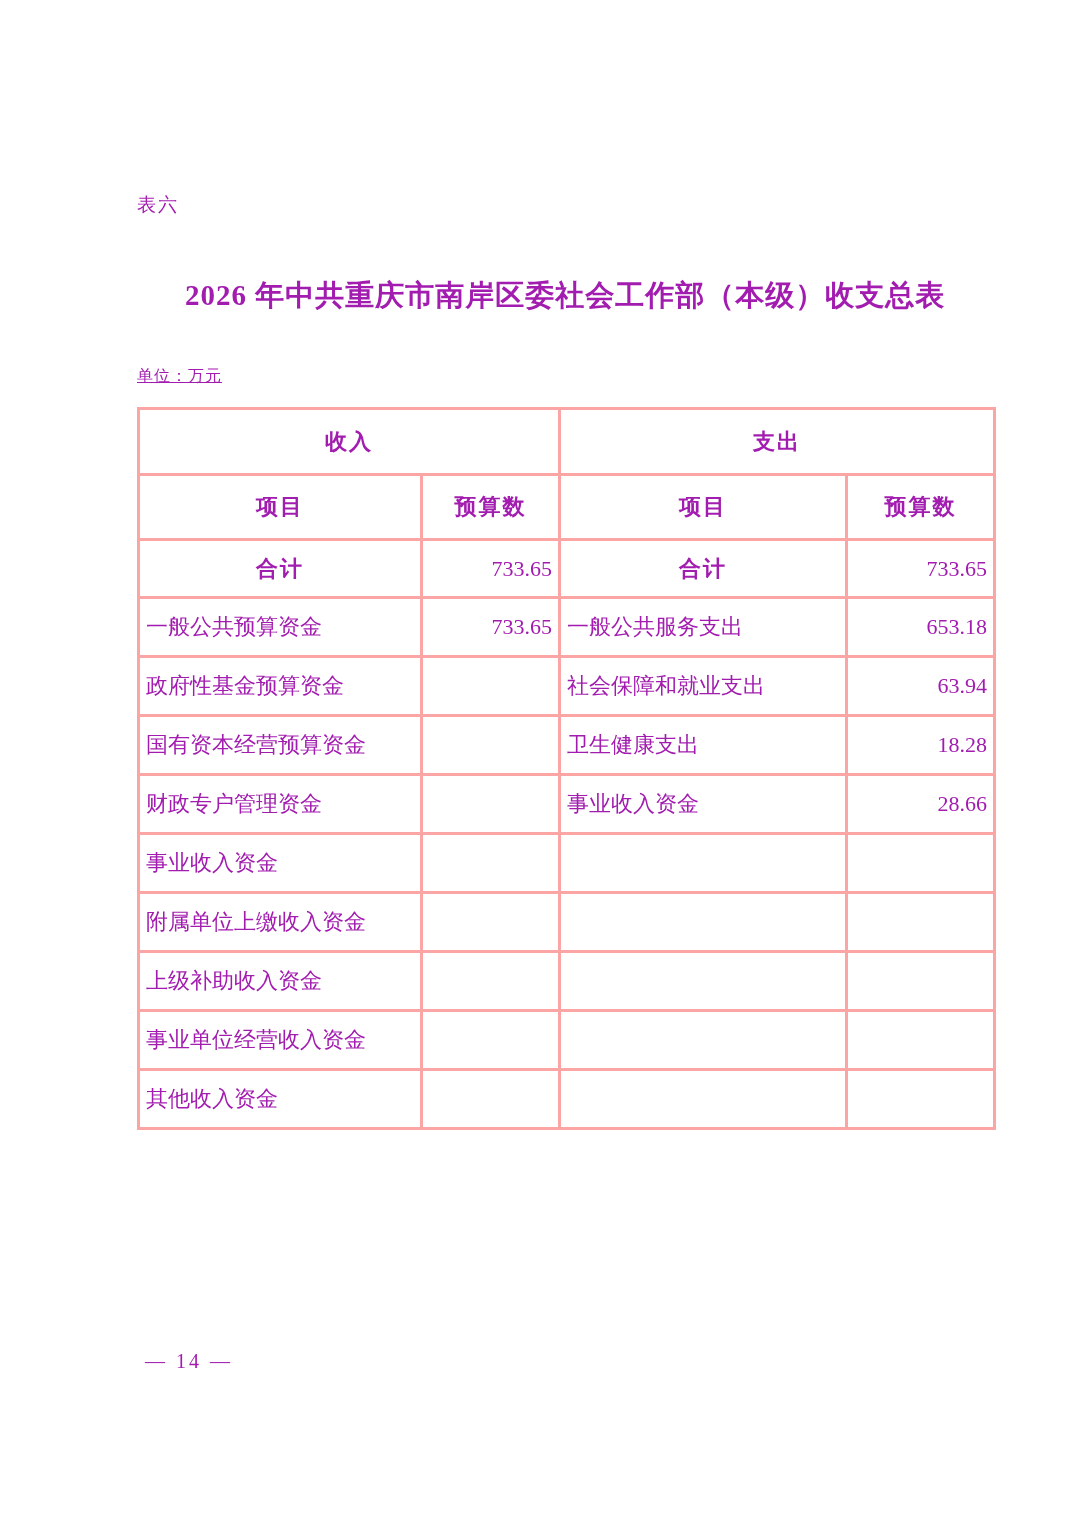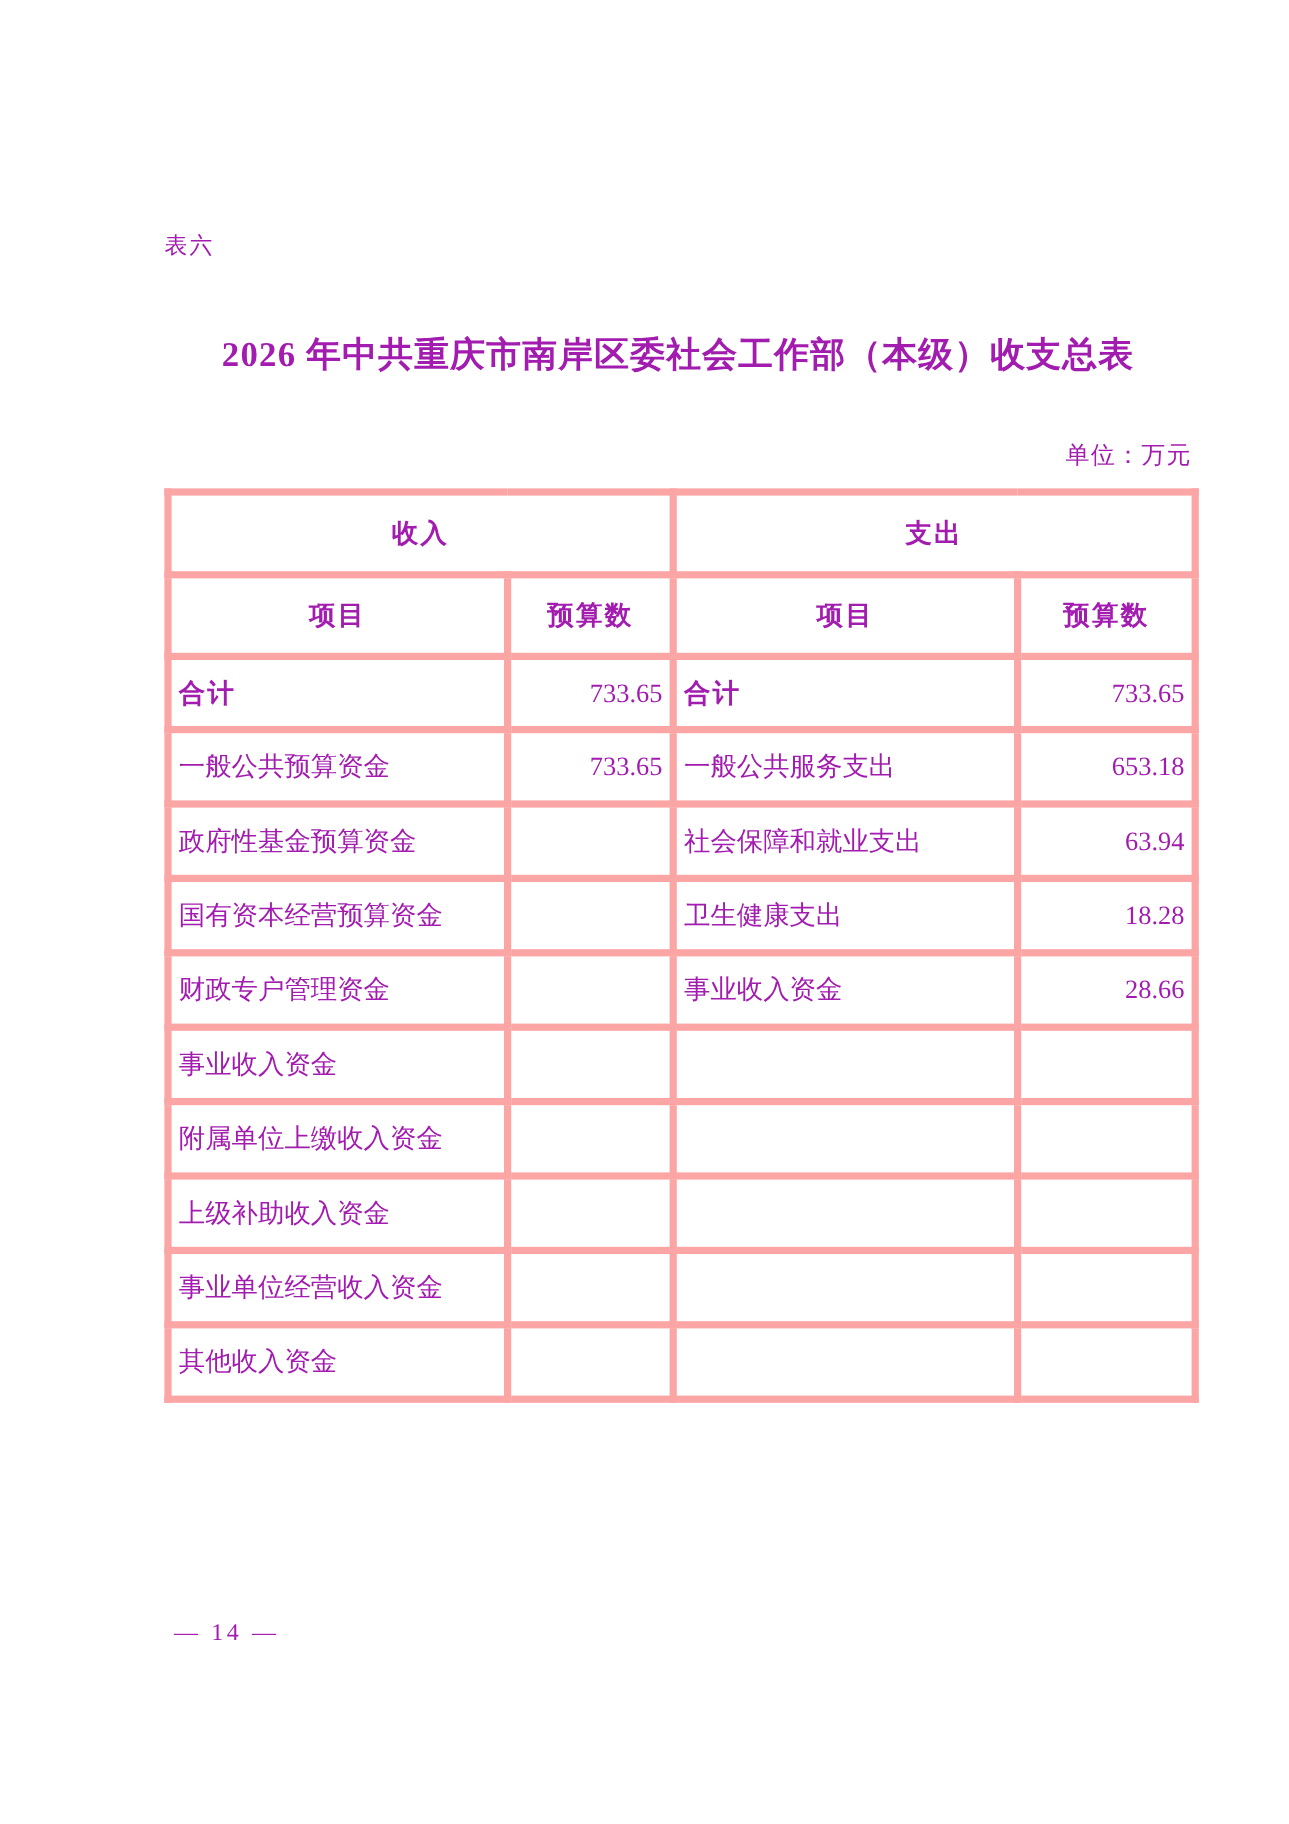--- a/index.html
+++ b/index.html
@@ -16,49 +16,49 @@
     position:absolute;left:137px;top:192px;
     font-size:19px;letter-spacing:2px;
   }
   .doc-title{
     position:absolute;left:137px;top:276px;width:856px;
     text-align:center;font-size:29px;font-weight:bold;
     letter-spacing:1px;
   }
   .unit-note{
     position:absolute;left:137px;top:366px;width:856px;
-    text-align:right;font-size:20px;letter-spacing:1px;
+    font-size:16px;letter-spacing:1px;text-decoration:underline;
   }
   table.budget-table{
     position:absolute;left:137px;top:407px;
     width:856px;
     border-collapse:collapse;
     table-layout:fixed;
   }
   table.budget-table td{
-    border:6px solid #fca5a5;
+    border:3px solid #fca5a5;
     padding:0 6px;
     font-size:22px;
     overflow:hidden;
     white-space:nowrap;
   }
   tr.h1 td{height:63px;}
   tr.h2 td{height:62px;}
   tr.total-row td{height:55px;}
   tr.data-row td{height:56px;}
   td.hdr{
     text-align:center;
     font-weight:bold;
     font-size:24px;
     font-family:"Liberation Sans", sans-serif;
     letter-spacing:2px;
   }
   td.item{text-align:left;}
   td.center{
-    font-weight:bold;
+    text-align:center;font-weight:bold;
     font-family:"Liberation Sans", sans-serif;
     font-size:23px;letter-spacing:2px;
   }
   td.num{
     text-align:right;
     font-size:23px;
     padding-right:5px;
     font-family:"Liberation Serif", serif;
   }
   .page-number{

